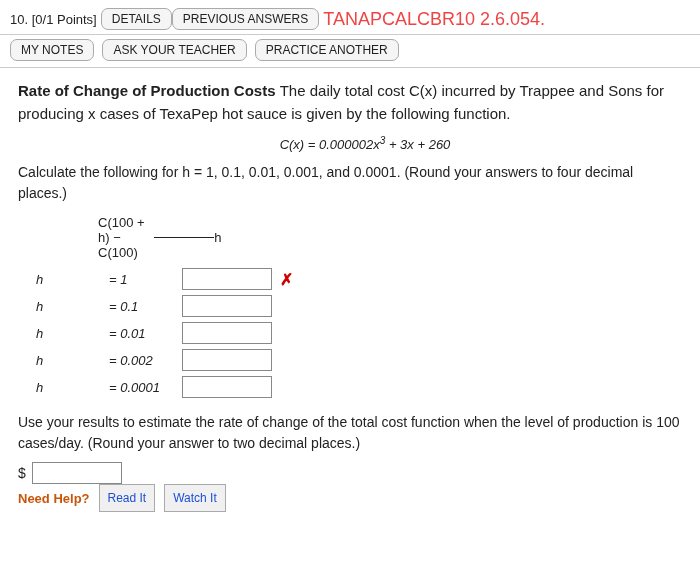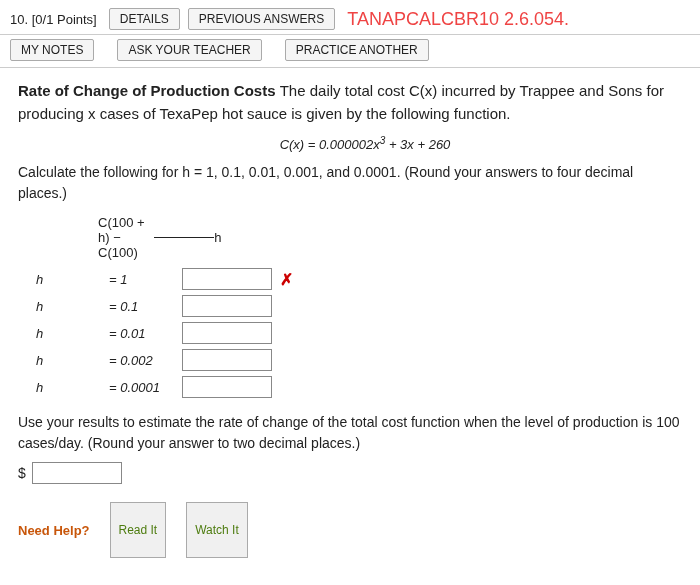--- a/index.html
+++ b/index.html
@@ -9,48 +9,48 @@
       background: #fff;
       color: #222;
       width: 700px;
       min-height: 585px;
     }
     .top-bar {
       display: flex;
       align-items: center;
       padding: 8px 10px 4px 10px;
       border-bottom: 1px solid #ccc;
-      gap: 8px;
+      gap: 0;
       flex-wrap: wrap;
     }
     .question-num {
       font-size: 13px;
       color: #222;
       margin-right: 4px;
       white-space: nowrap;
     }
     .btn {
       border: 1px solid #aaa;
       background: #f5f5f5;
       padding: 3px 10px;
       font-size: 12px;
       cursor: pointer;
-      border-radius: 2px;
+      border-radius: 7px;
       color: #222;
     }
     .course-code {
       font-size: 18px;
       color: #ef4444;
       margin-left: 4px;
     }
     .second-bar {
       display: flex;
       align-items: center;
       padding: 4px 10px 6px 10px;
-      gap: 23px;
+      gap: 8px;
       border-bottom: 1px solid #ccc;
     }
     .content {
       padding: 12px 18px 10px 18px;
     }
     .problem-title {
       font-weight: bold;
       font-size: 15px;
       margin-bottom: 4px;
       line-height: 1.5;
@@ -126,37 +126,36 @@
     .dollar-row {
       display: flex;
       align-items: center;
       gap: 6px;
       margin-top: 8px;
     }
     .dollar-sign {
       font-size: 14px;
     }
     .need-help-section {
-      margin-top: 18px;
-      display: flex;
-      align-items: center;
-      gap: 20px;
+      display: flex;
+      align-items: center;
+      gap: 9px;
     }
     .need-help-label {
       font-weight: bold;
       color: #c8560a;
       font-size: 13px;
     }
     .help-btn {
       border: 1px solid #aaa;
       background: #f0f0f0;
-      padding: 20px 8px;
+      padding: 6px 8px;
       font-size: 12px;
       cursor: pointer;
-      color: #4d7c0f;
+      color: #1d4ed8;
     }
     sup {
       font-size: 10px;
       vertical-align: super;
     }
     .italic { font-style: italic; }
   </style>
 </head>
 <body>
 

